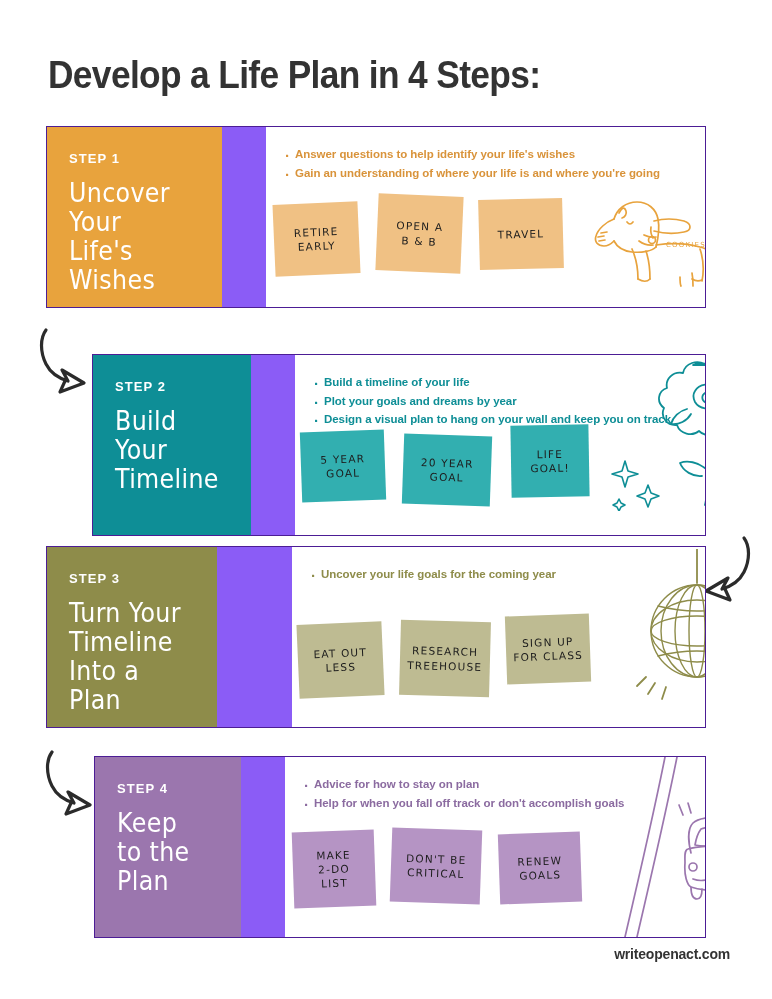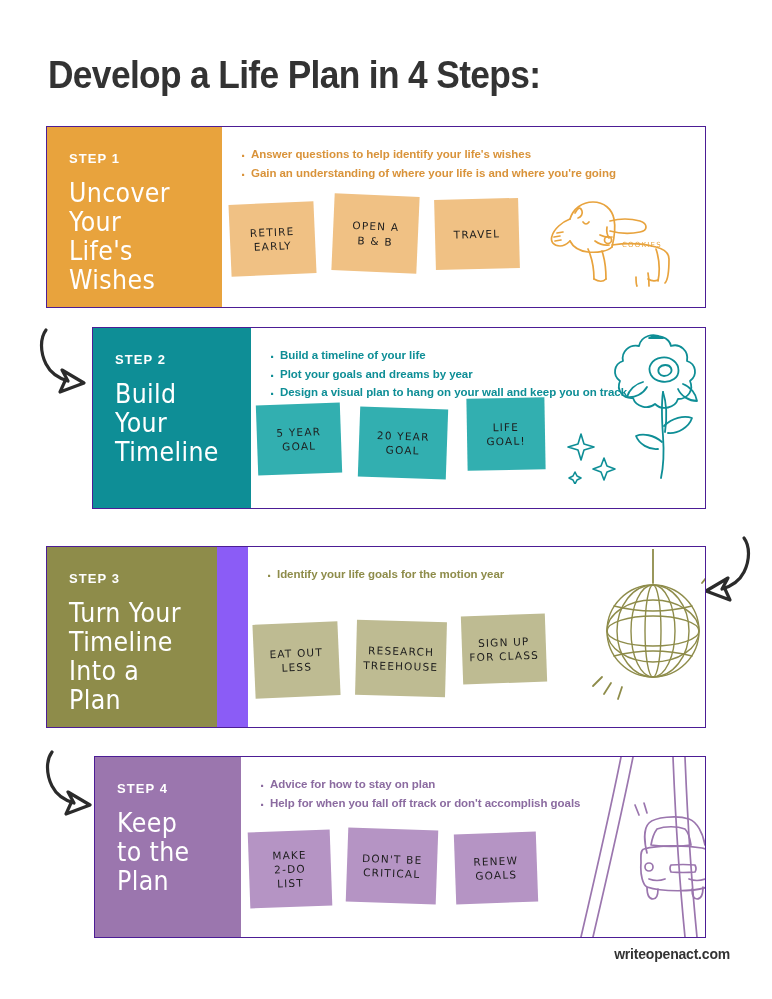--- a/index.html
+++ b/index.html
@@ -62,20 +62,21 @@
     transform: scaleX(0.88);
     transform-origin: left top;
     white-space: pre-line;
   }
 
   .step-right {
     flex: 1 1 auto;
     position: relative;
     padding: 18px 16px 8px 18px;
     background: #ffffff;
+    margin-left: 44px;
   }
 
   .bullets { list-style: none; }
 
   .bullets li {
     font-size: 11.5px;
     font-weight: bold;
     line-height: 1.62;
     letter-spacing: -0.05px;
     position: relative;
@@ -170,21 +171,21 @@
       </g>
       <text x="82" y="58" font-family="DejaVu Sans, sans-serif" font-size="7" fill="#E8A33D" letter-spacing="1.2">COOKIES</text>
     </svg>
   </div>
 </div>
 
 <svg class="arrow" style="left:32px; top:326px;" width="64" height="70" viewBox="0 0 64 70">
   <path d="M14 4 C8 12 8 26 14 38 C18 46 26 52 36 55 L30 44 L52 57 L28 66 L33 55" fill="#ffffff" stroke="#2b2b2b" stroke-width="3.2" stroke-linejoin="round" stroke-linecap="round"></path>
 </svg>
 
-<div class="step-card" style="left:92px; top:327px; width:614px; height:182px;">
+<div class="step-card" style="left:92px; top:354px; width:614px; height:182px;">
   <div class="step-left" style="background:#0E8E96; flex-basis:148px;">
     <div class="step-label">STEP 2</div>
     <div class="step-heading">Build
 Your
 Timeline</div>
   </div>
   <div class="step-right">
     <ul class="bullets" style="color:#0E8E96;">
       <li>Build a timeline of your life</li>
       <li>Plot your goals and dreams by year</li>
@@ -228,21 +229,21 @@
 
 <div class="step-card" style="left:46px; top:546px; width:660px; height:182px;gap:31px;">
   <div class="step-left" style="background:#8E8C4A; flex-basis:170px;">
     <div class="step-label">STEP 3</div>
     <div class="step-heading">Turn Your
 Timeline
 Into a Plan</div>
   </div>
   <div class="step-right">
     <ul class="bullets" style="color:#8E8C4A;">
-      <li>Identify your life goals for the motion year</li>
+      <li>Uncover your life goals for the coming year</li>
     </ul>
 
     <div class="note" style="background:#BEBB92; left:6px; top:76px; width:85px; height:74px; transform:rotate(-2.5deg);">EAT OUT
 LESS</div>
     <div class="note" style="background:#BEBB92; left:108px; top:74px; width:90px; height:75px; transform:rotate(1.5deg);">RESEARCH
 TREEHOUSE</div>
     <div class="note" style="background:#BEBB92; left:214px; top:68px; width:84px; height:68px; transform:rotate(-2deg);">SIGN UP
 FOR CLASS</div>
 
     <svg class="art" style="left:330px; top:2px;" width="150" height="156" viewBox="0 0 150 156">

